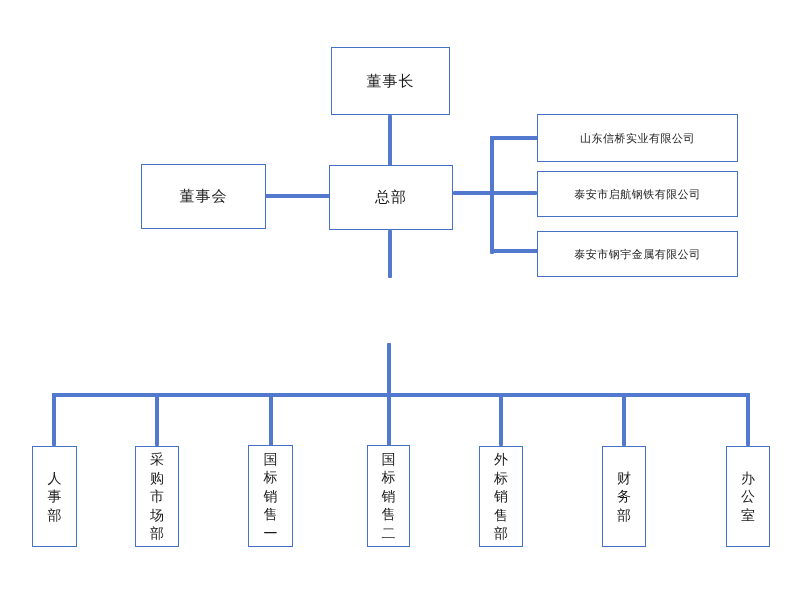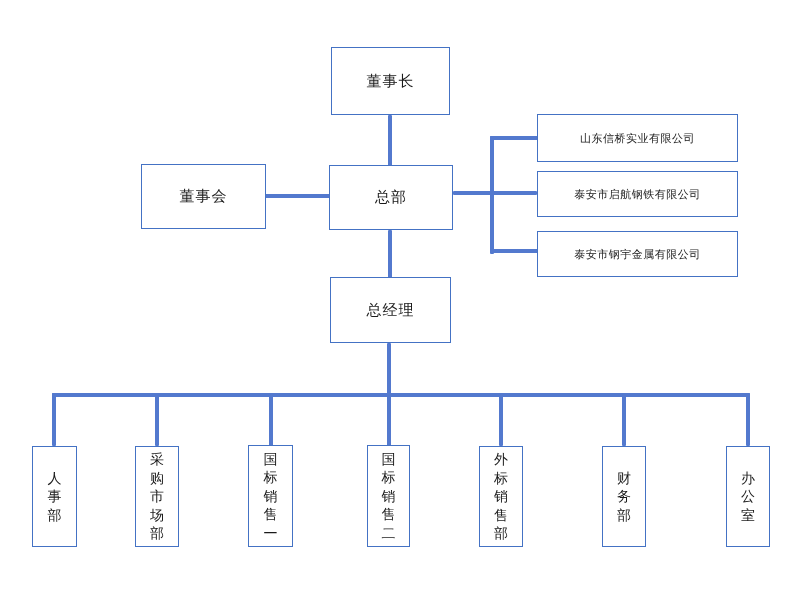--- a/index.html
+++ b/index.html
@@ -51,23 +51,20 @@
 
   <div class="node" style="left:331px;top:47px;width:119px;height:68px">
     <span>董事长</span>
   </div>
   <div class="node" style="left:141px;top:164px;width:125px;height:65px">
     <span>董事会</span>
   </div>
   <div class="node" style="left:329px;top:165px;width:124px;height:65px">
     <span>总部</span>
   </div>
-  <div class="node" style="left:330px;top:277px;width:121px;height:66px">
-    <span>总经理</span>
-  </div>
 
   <div class="node company" style="left:537px;top:114px;width:201px;height:48px">
     <span>山东信桥实业有限公司</span>
   </div>
   <div class="node company" style="left:537px;top:171px;width:201px;height:46px">
     <span>泰安市启航钢铁有限公司</span>
   </div>
   <div class="node company" style="left:537px;top:231px;width:201px;height:46px">
     <span>泰安市钢宇金属有限公司</span>
   </div>

